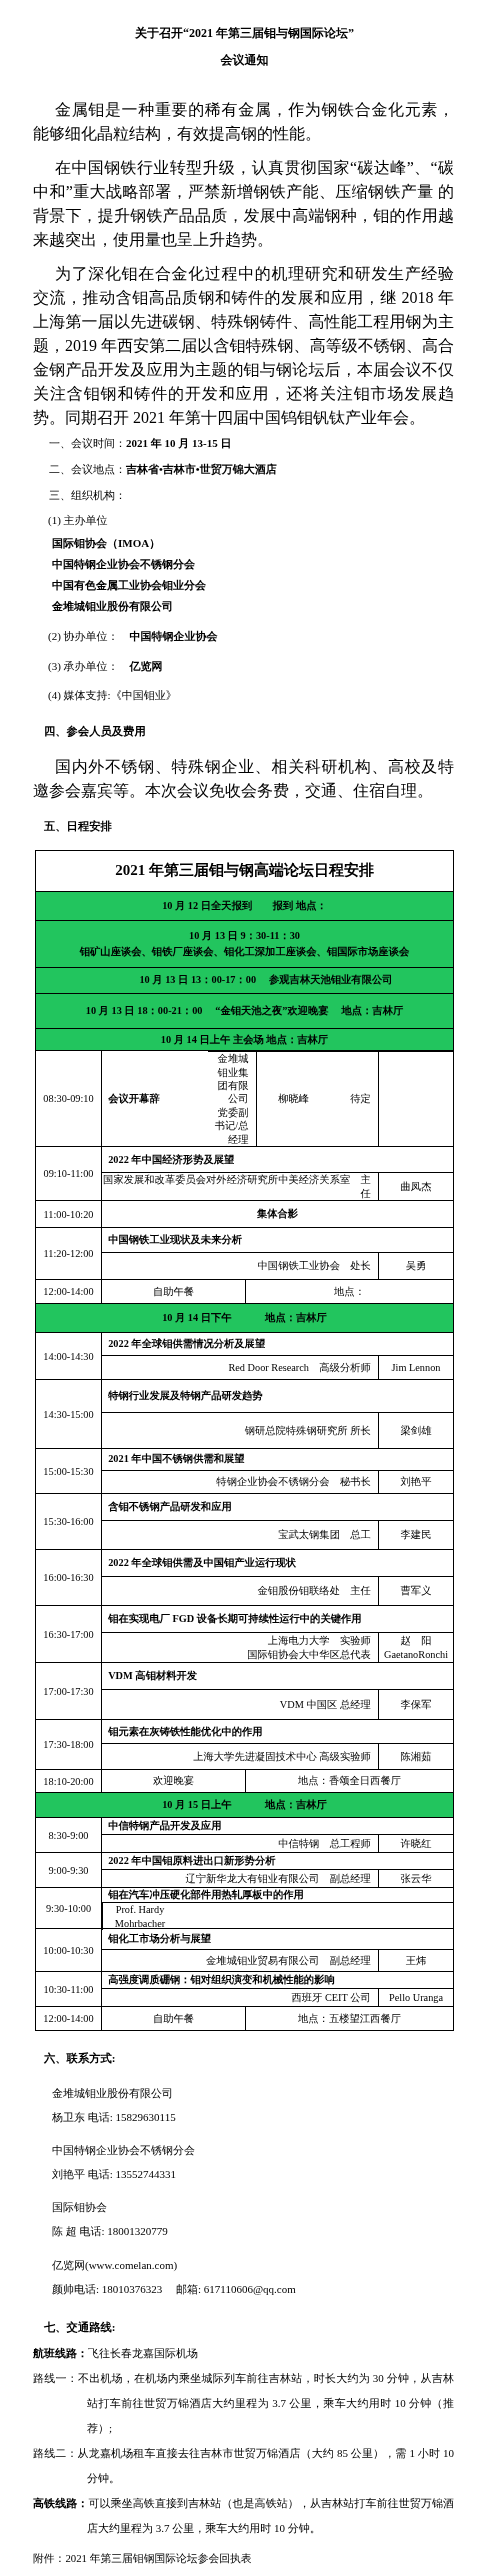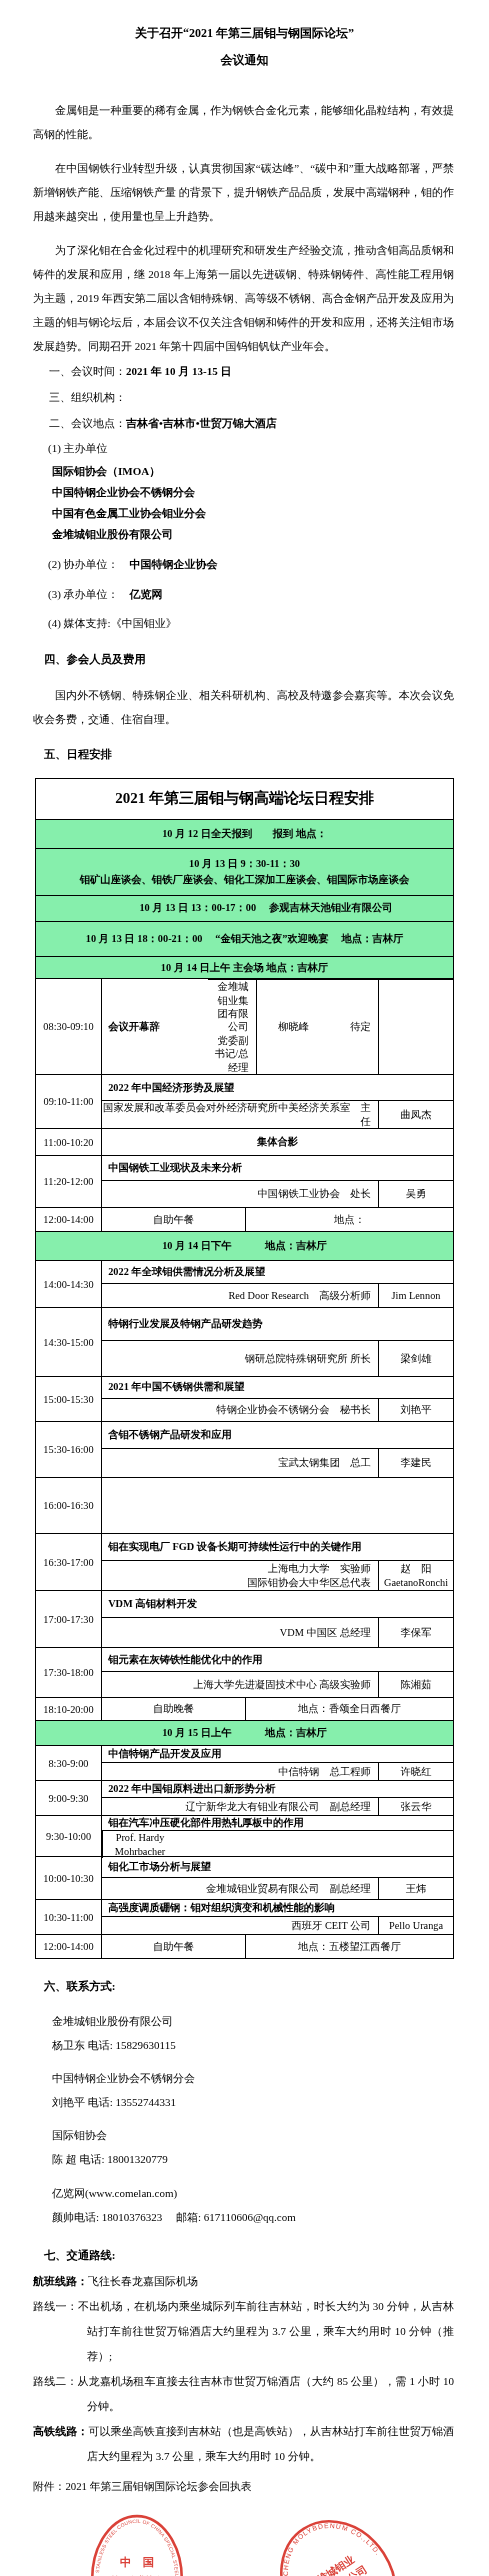--- a/index.html
+++ b/index.html
@@ -3,34 +3,34 @@
 <meta charset="utf-8">
 <style>
   html,body{margin:0;padding:0;}
   body{
     width:489px;height:3091px;overflow:hidden;background:#ffffff;color:#000;
     font-family:"Liberation Serif","DejaVu Serif",serif;
     -webkit-font-smoothing:antialiased;
   }
   .page{position:relative;width:489px;height:3091px;padding-top:19.6px;box-sizing:border-box;}
   .doc-title{font-size:12px;font-weight:bold;text-align:center;line-height:27px;}
-  .para{font-size:11px;line-height:24px;text-align:justify;margin:10px 35px 0 33px;text-indent:22px;}
+  .para{font-size:16px;line-height:24px;text-align:justify;margin:10px 35px 0 33px;text-indent:22px;}
   .para.mt{margin-top:11.3px;}
   .item-line{font-size:11px;line-height:26px;margin-left:49px;}
   .item-line b{font-weight:bold;}
   .sub-line{font-size:11px;line-height:25px;margin-left:48px;}
   .org-line{font-size:11px;font-weight:bold;line-height:21px;margin-left:52px;}
   .sec-head{font-size:11.3px;font-weight:bold;line-height:27px;margin-left:44px;}
   .gap8{height:4.1px;}.gap14{height:7.2px;}.gap20{height:10.3px;}.gap26{height:13.4px;}
 
   
   .sch-table{margin:9.3px 35px 0 35px;width:419px;border:1.5px solid #000;box-sizing:border-box;}
   .sch-titlerow{height:40px;display:flex;align-items:center;justify-content:center;
     font-size:15px;font-weight:bold;}
-  .sch-gray{background:#86efac;display:flex;flex-direction:column;align-items:center;justify-content:center;
+  .sch-gray{background:#22c55e;display:flex;flex-direction:column;align-items:center;justify-content:center;
     font-size:10.3px;font-weight:bold;border-top:1px solid #000;text-align:center;line-height:15.5px;}
   .sch-row{display:flex;border-top:1px solid #000;box-sizing:border-box;}
   .sch-time{width:66px;flex:0 0 66px;display:flex;align-items:center;justify-content:center;
     font-size:10.3px;border-right:1px solid #000;box-sizing:border-box;}
   .sch-main{flex:1;display:flex;flex-direction:column;min-width:0;}
   .sch-ttl{flex:1;display:flex;align-items:center;padding-left:6.2px;font-size:10.3px;font-weight:bold;}
   .sch-speaker{flex:1.1;display:flex;border-top:1px solid #000;}
   .sch-org{flex:1;display:flex;flex-direction:column;justify-content:center;text-align:right;
     font-size:10.3px;padding-right:7.2px;line-height:13.4px;}
   .sch-name{width:75px;flex:0 0 75px;border-left:1px solid #000;display:flex;flex-direction:column;
@@ -62,22 +62,22 @@
 
   <div class="doc-title">关于召开“2021 年第三届钼与钢国际论坛”</div>
   <div class="doc-title">会议通知</div>
 
   <div class="gap26"></div>
   <p class="para mt">金属钼是一种重要的稀有金属，作为钢铁合金化元素，能够细化晶粒结构，有效提高钢的性能。</p>
   <p class="para">在中国钢铁行业转型升级，认真贯彻国家“碳达峰”、“碳中和”重大战略部署，严禁新增钢铁产能、压缩钢铁产量 的背景下，提升钢铁产品品质，发展中高端钢种，钼的作用越来越突出，使用量也呈上升趋势。</p>
   <p class="para">为了深化钼在合金化过程中的机理研究和研发生产经验交流，推动含钼高品质钢和铸件的发展和应用，继 2018 年上海第一届以先进碳钢、特殊钢铸件、高性能工程用钢为主题，2019 年西安第二届以含钼特殊钢、高等级不锈钢、高合金钢产品开发及应用为主题的钼与钢论坛后，本届会议不仅关注含钼钢和铸件的开发和应用，还将关注钼市场发展趋势。同期召开 2021 年第十四届中国钨钼钒钛产业年会。</p>
 
   <div class="item-line"><span>一、会议时间：</span><b>2021 年 10 月 13-15 日</b></div>
+  <div class="item-line"><span>二、会议地点：</span><b>吉林省•吉林市•世贸万锦大酒店</b></div>
   <div class="item-line">三、组织机构：</div>
-  <div class="item-line"><span>二、会议地点：</span><b>吉林省•吉林市•世贸万锦大酒店</b></div>
   <div class="sub-line">(1) 主办单位</div>
   <div id="hosts">
       <div class="org-line">国际钼协会（IMOA）</div>
       <div class="org-line">中国特钢企业协会不锈钢分会</div>
       <div class="org-line">中国有色金属工业协会钼业分会</div>
       <div class="org-line">金堆城钼业股份有限公司</div>
     </div>
   <div class="gap14"></div>
   <div class="sub-line"><span>(2) 协办单位：</span>　<b>中国特钢企业协会</b></div>
   <div class="gap8"></div>
@@ -223,20 +223,31 @@
               <div>宝武太钢集团　总工</div>
             </div>
             <div class="sch-name">
               <div>李建民</div>
             </div>
           </div>
         </div>
       </div>
       <div class="sch-row" style="height: 56px;">
         <div class="sch-time">16:00-16:30</div>
+        <div class="sch-main">
+          <div class="sch-ttl">2022 年全球钼供需及中国钼产业运行现状</div>
+          <div class="sch-speaker">
+            <div class="sch-org">
+              <div>金钼股份钼联络处　主任</div>
+            </div>
+            <div class="sch-name">
+              <div>曹军义</div>
+            </div>
+          </div>
+        </div>
       </div>
       <div class="sch-row" style="height: 57px;">
         <div class="sch-time">16:30-17:00</div>
         <div class="sch-main">
           <div class="sch-ttl">钼在实现电厂 FGD 设备长期可持续性运行中的关键作用</div>
           <div class="sch-speaker">
             <div class="sch-org">
               <div>上海电力大学　实验师</div>
               <div>国际钼协会大中华区总代表</div>
             </div>
@@ -270,21 +281,21 @@
               <div>上海大学先进凝固技术中心 高级实验师</div>
             </div>
             <div class="sch-name">
               <div>陈湘茹</div>
             </div>
           </div>
         </div>
       </div>
       <div class="sch-row" style="height: 23px;">
         <div class="sch-time">18:10-20:00</div>
-        <div class="sch-meal-label">自助晚餐</div>
+        <div class="sch-meal-label">欢迎晚宴</div>
         <div class="sch-meal-loc">地点：香颂全日西餐厅</div>
       </div>
       <div class="sch-gray" style="height: 24px;">
         <div>10 月 15 日上午　　　 地点：吉林厅</div>
       </div>
       <div class="sch-row" style="height: 35px;">
         <div class="sch-time">8:30-9:00</div>
         <div class="sch-main">
           <div class="sch-ttl">中信特钢产品开发及应用</div>
           <div class="sch-speaker">

